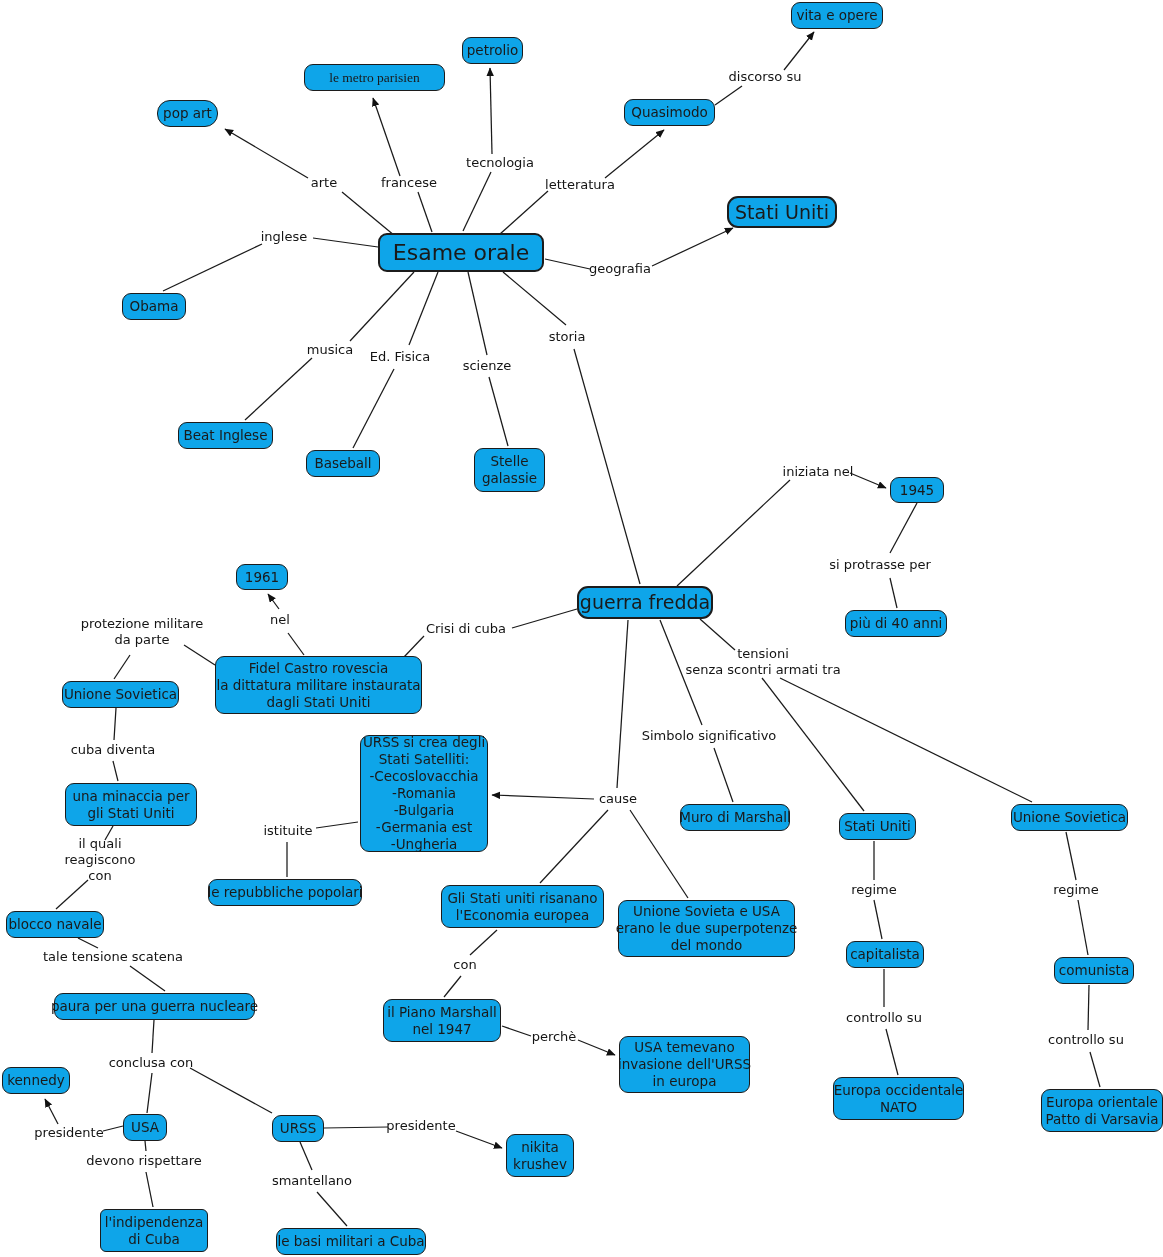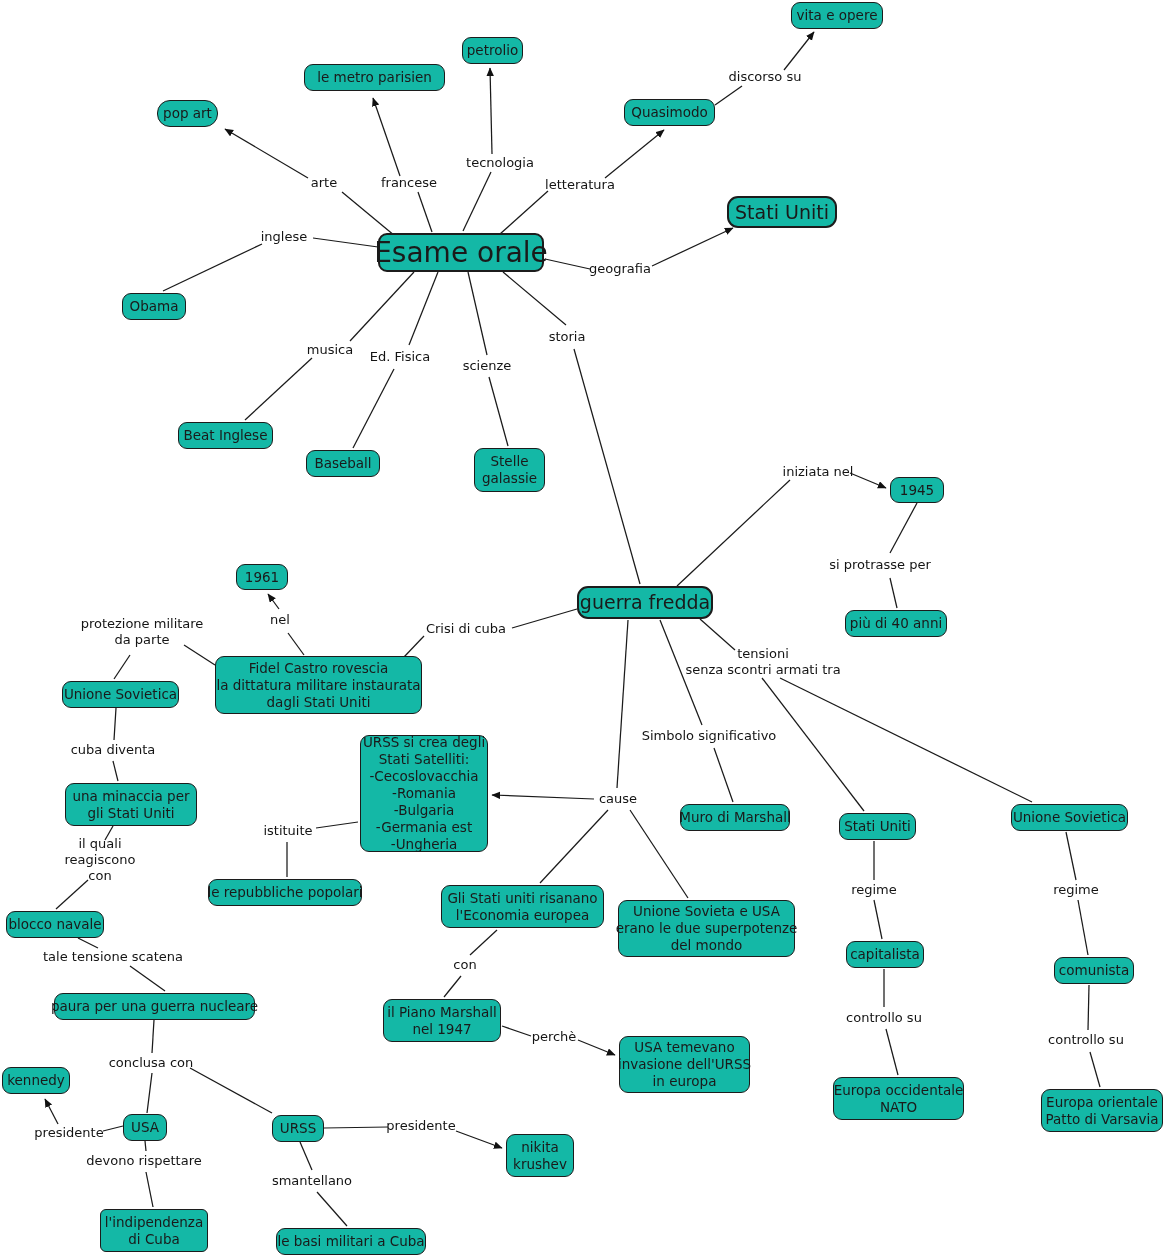--- a/index.html
+++ b/index.html
@@ -2,35 +2,35 @@
 <html><head>
 <meta charset="utf-8">
 <style>
   html,body{margin:0;padding:0;background:#ffffff;}
   body{font-family:"DejaVu Sans","Liberation Sans",sans-serif;}
   #map{position:relative;width:1163px;height:1257px;background:#ffffff;overflow:hidden;}
   svg.edges{position:absolute;left:0;top:0;width:1163px;height:1257px;pointer-events:none;}
   .node{
     position:absolute;
     box-sizing:border-box;
-    background:#14b8a6;
+    background:#0ea5e9;
     border:1px solid #1c1c1c;
     border-radius:9px;
     color:#1a1a1a;
     font-size:13.5px;
     line-height:17px;
     text-align:center;
     display:flex;
     align-items:center;
     justify-content:center;
     padding:3px 8px;
     white-space:pre;
     z-index:3;
   }
-  .node.big{ font-size:28px; line-height:26px; border-width:2px; border-radius:9px; }
+  .node.big{ font-size:22px; line-height:26px; border-width:2px; border-radius:9px; }
   .node.med{ font-size:19px; line-height:23px; border-width:2px; border-radius:11px; }
   .lbl{
     position:absolute;
     font-size:13px;
     line-height:16px;
     color:#141414;
     text-align:center;
     white-space:pre;
     background:transparent;
     z-index:4;
@@ -117,21 +117,21 @@
         <path d="M 884 969 L 884 1007" fill="none" stroke="#1a1a1a" stroke-width="1.25"></path>
         <path d="M 886 1029 L 898 1075" fill="none" stroke="#1a1a1a" stroke-width="1.25"></path>
         <path d="M 1066 832 L 1076 880" fill="none" stroke="#1a1a1a" stroke-width="1.25"></path>
         <path d="M 1078 900 L 1088 955" fill="none" stroke="#1a1a1a" stroke-width="1.25"></path>
         <path d="M 1089 985 L 1088 1030" fill="none" stroke="#1a1a1a" stroke-width="1.25"></path>
         <path d="M 1090 1052 L 1100 1087" fill="none" stroke="#1a1a1a" stroke-width="1.25"></path>
       </g>
   </svg>
   <div id="node-layer">
       <div class="node" style="left: 157px; top: 100px; width: 61px; height: 27px; border-radius: 13px;">pop art</div>
-      <div class="node" style="left: 304px; top: 64px; width: 141px; height: 27px;">le metro parisien</div>
+      <div class="node" style="left: 304px; top: 64px; width: 141px; height: 27px; font-family: Liberation Serif, serif;">le metro parisien</div>
       <div class="node" style="left: 462px; top: 37px; width: 61px; height: 27px;">petrolio</div>
       <div class="node" style="left: 791px; top: 2px; width: 92px; height: 27px;">vita e opere</div>
       <div class="node" style="left: 624px; top: 99px; width: 91px; height: 27px;">Quasimodo</div>
       <div class="node med" style="left: 727px; top: 196px; width: 110px; height: 32px;">Stati Uniti</div>
       <div class="node big" style="left: 378px; top: 233px; width: 166px; height: 39px;">Esame orale</div>
       <div class="node" style="left: 122px; top: 293px; width: 64px; height: 27px;">Obama</div>
       <div class="node" style="left: 178px; top: 422px; width: 95px; height: 27px;">Beat Inglese</div>
       <div class="node" style="left: 306px; top: 450px; width: 74px; height: 27px;">Baseball</div>
       <div class="node" style="left: 474px; top: 448px; width: 71px; height: 44px;">Stelle
 galassie</div>

